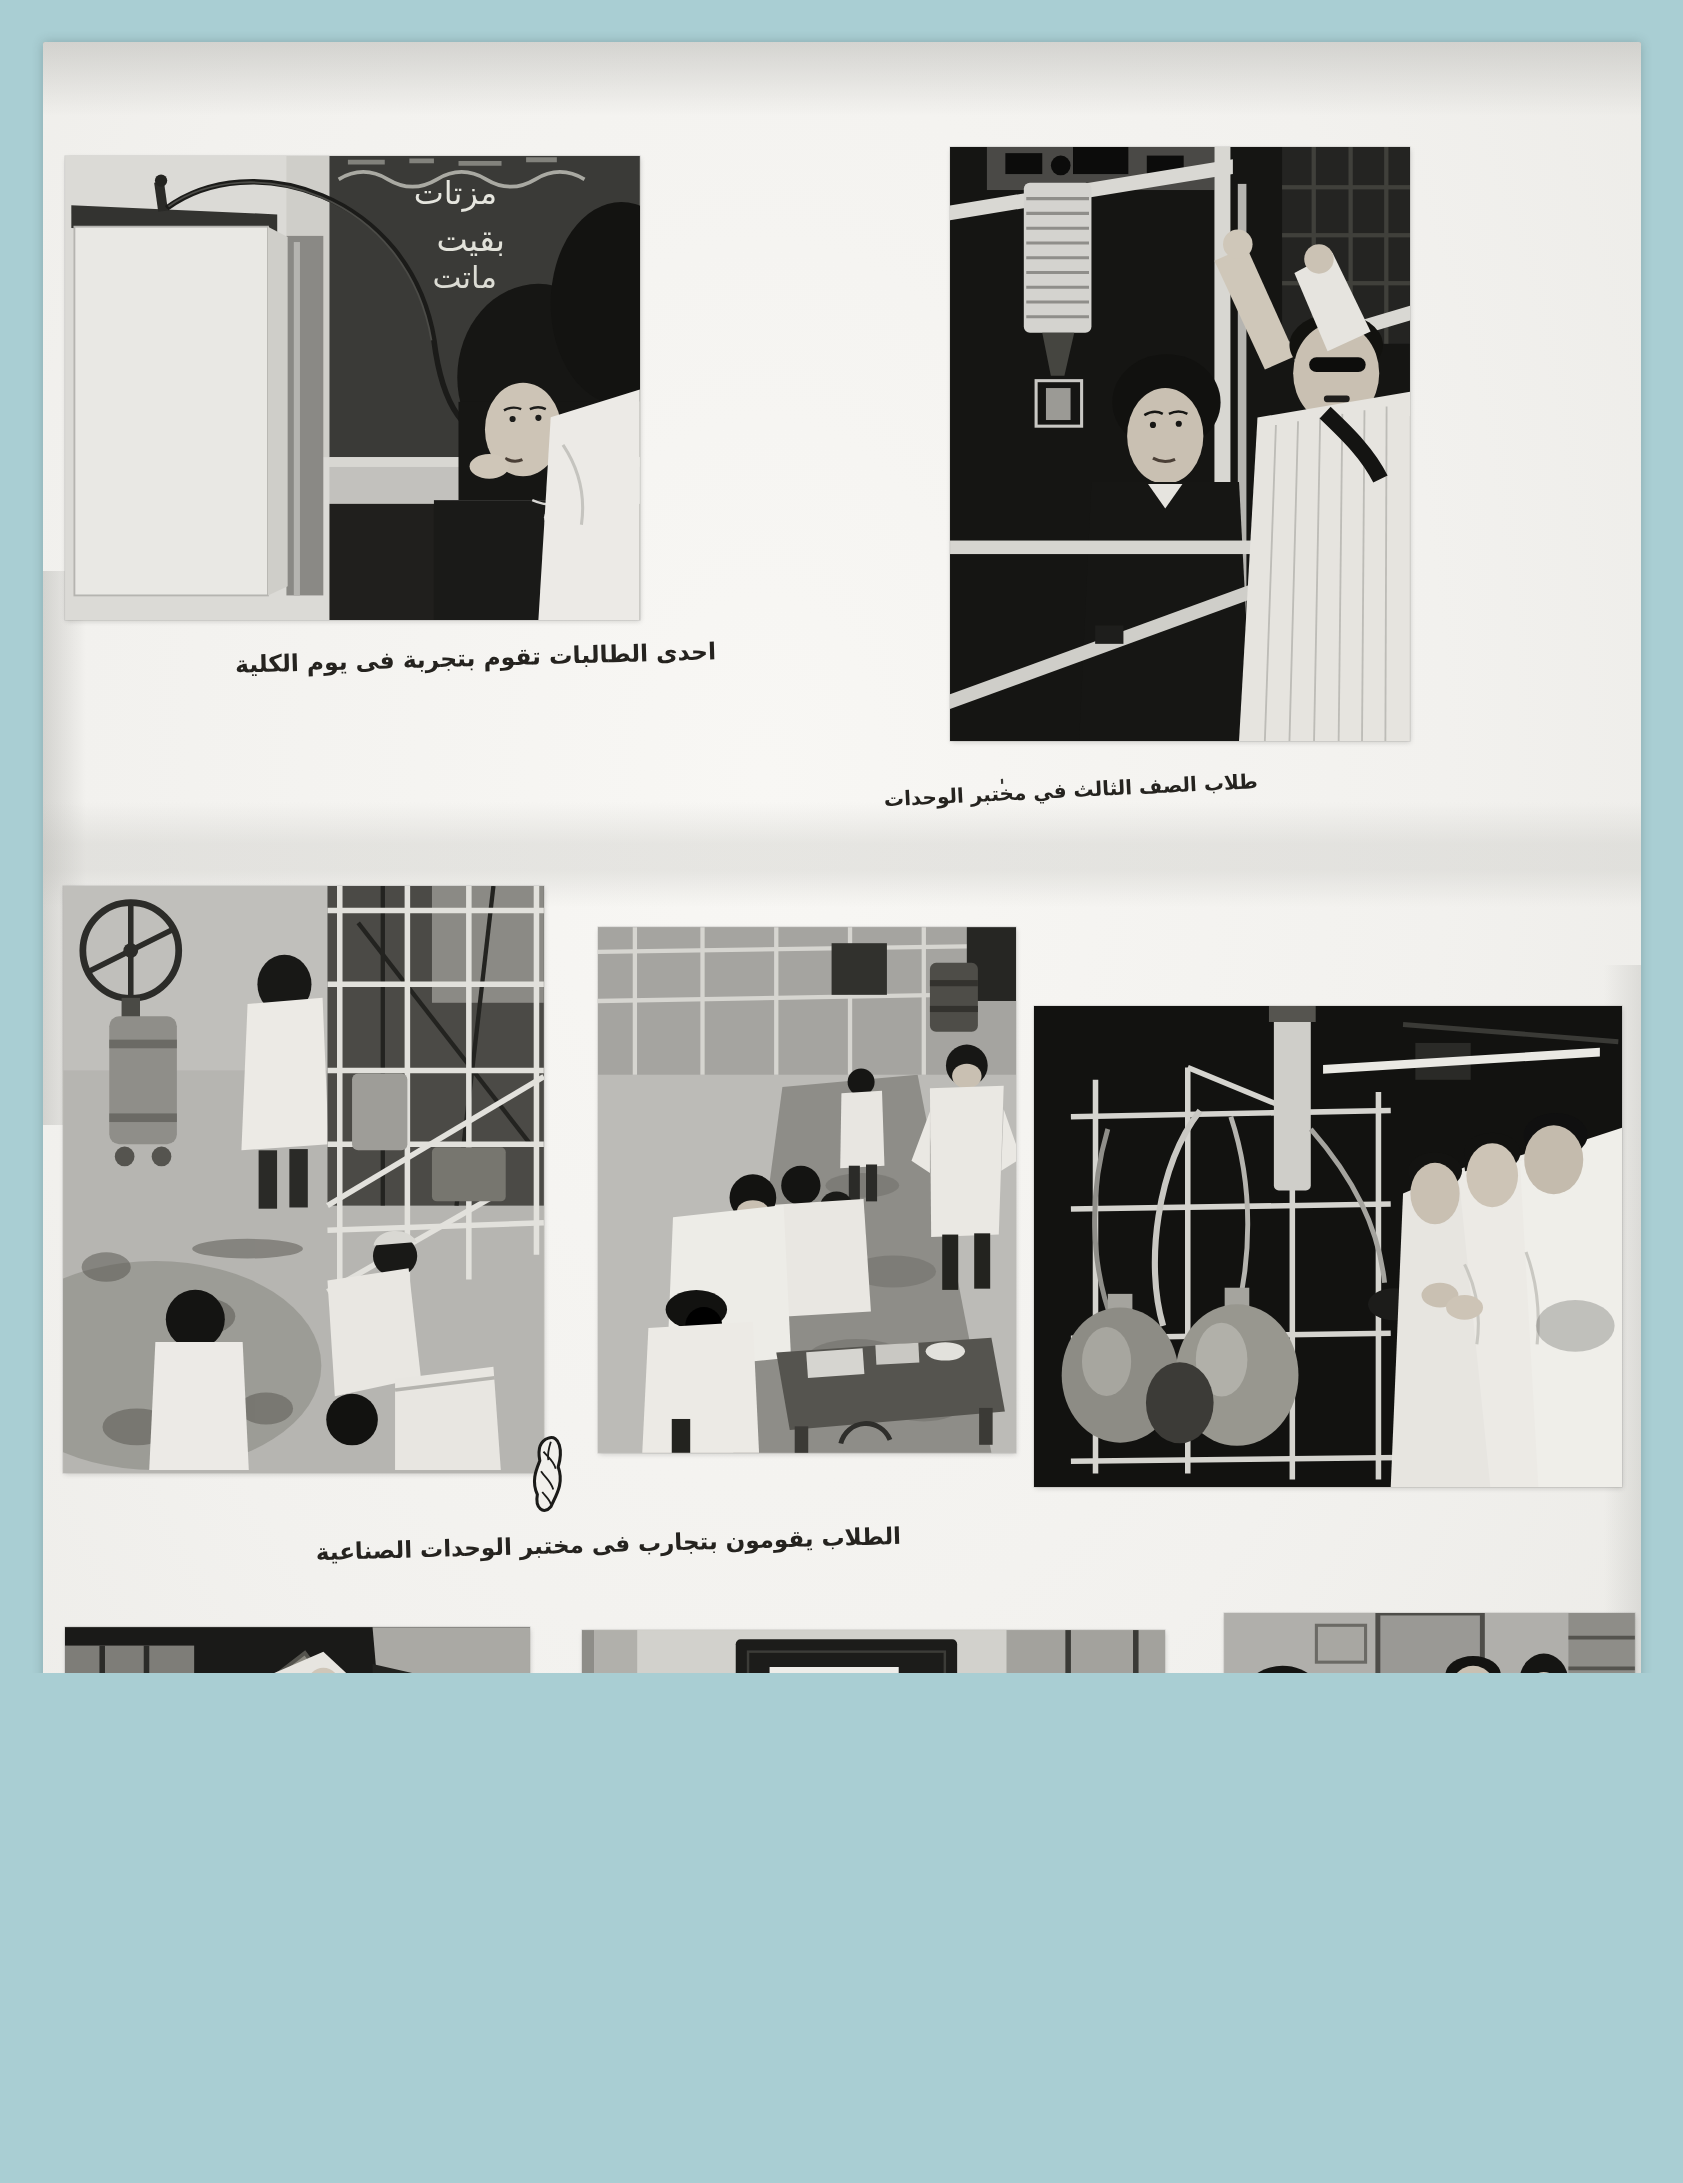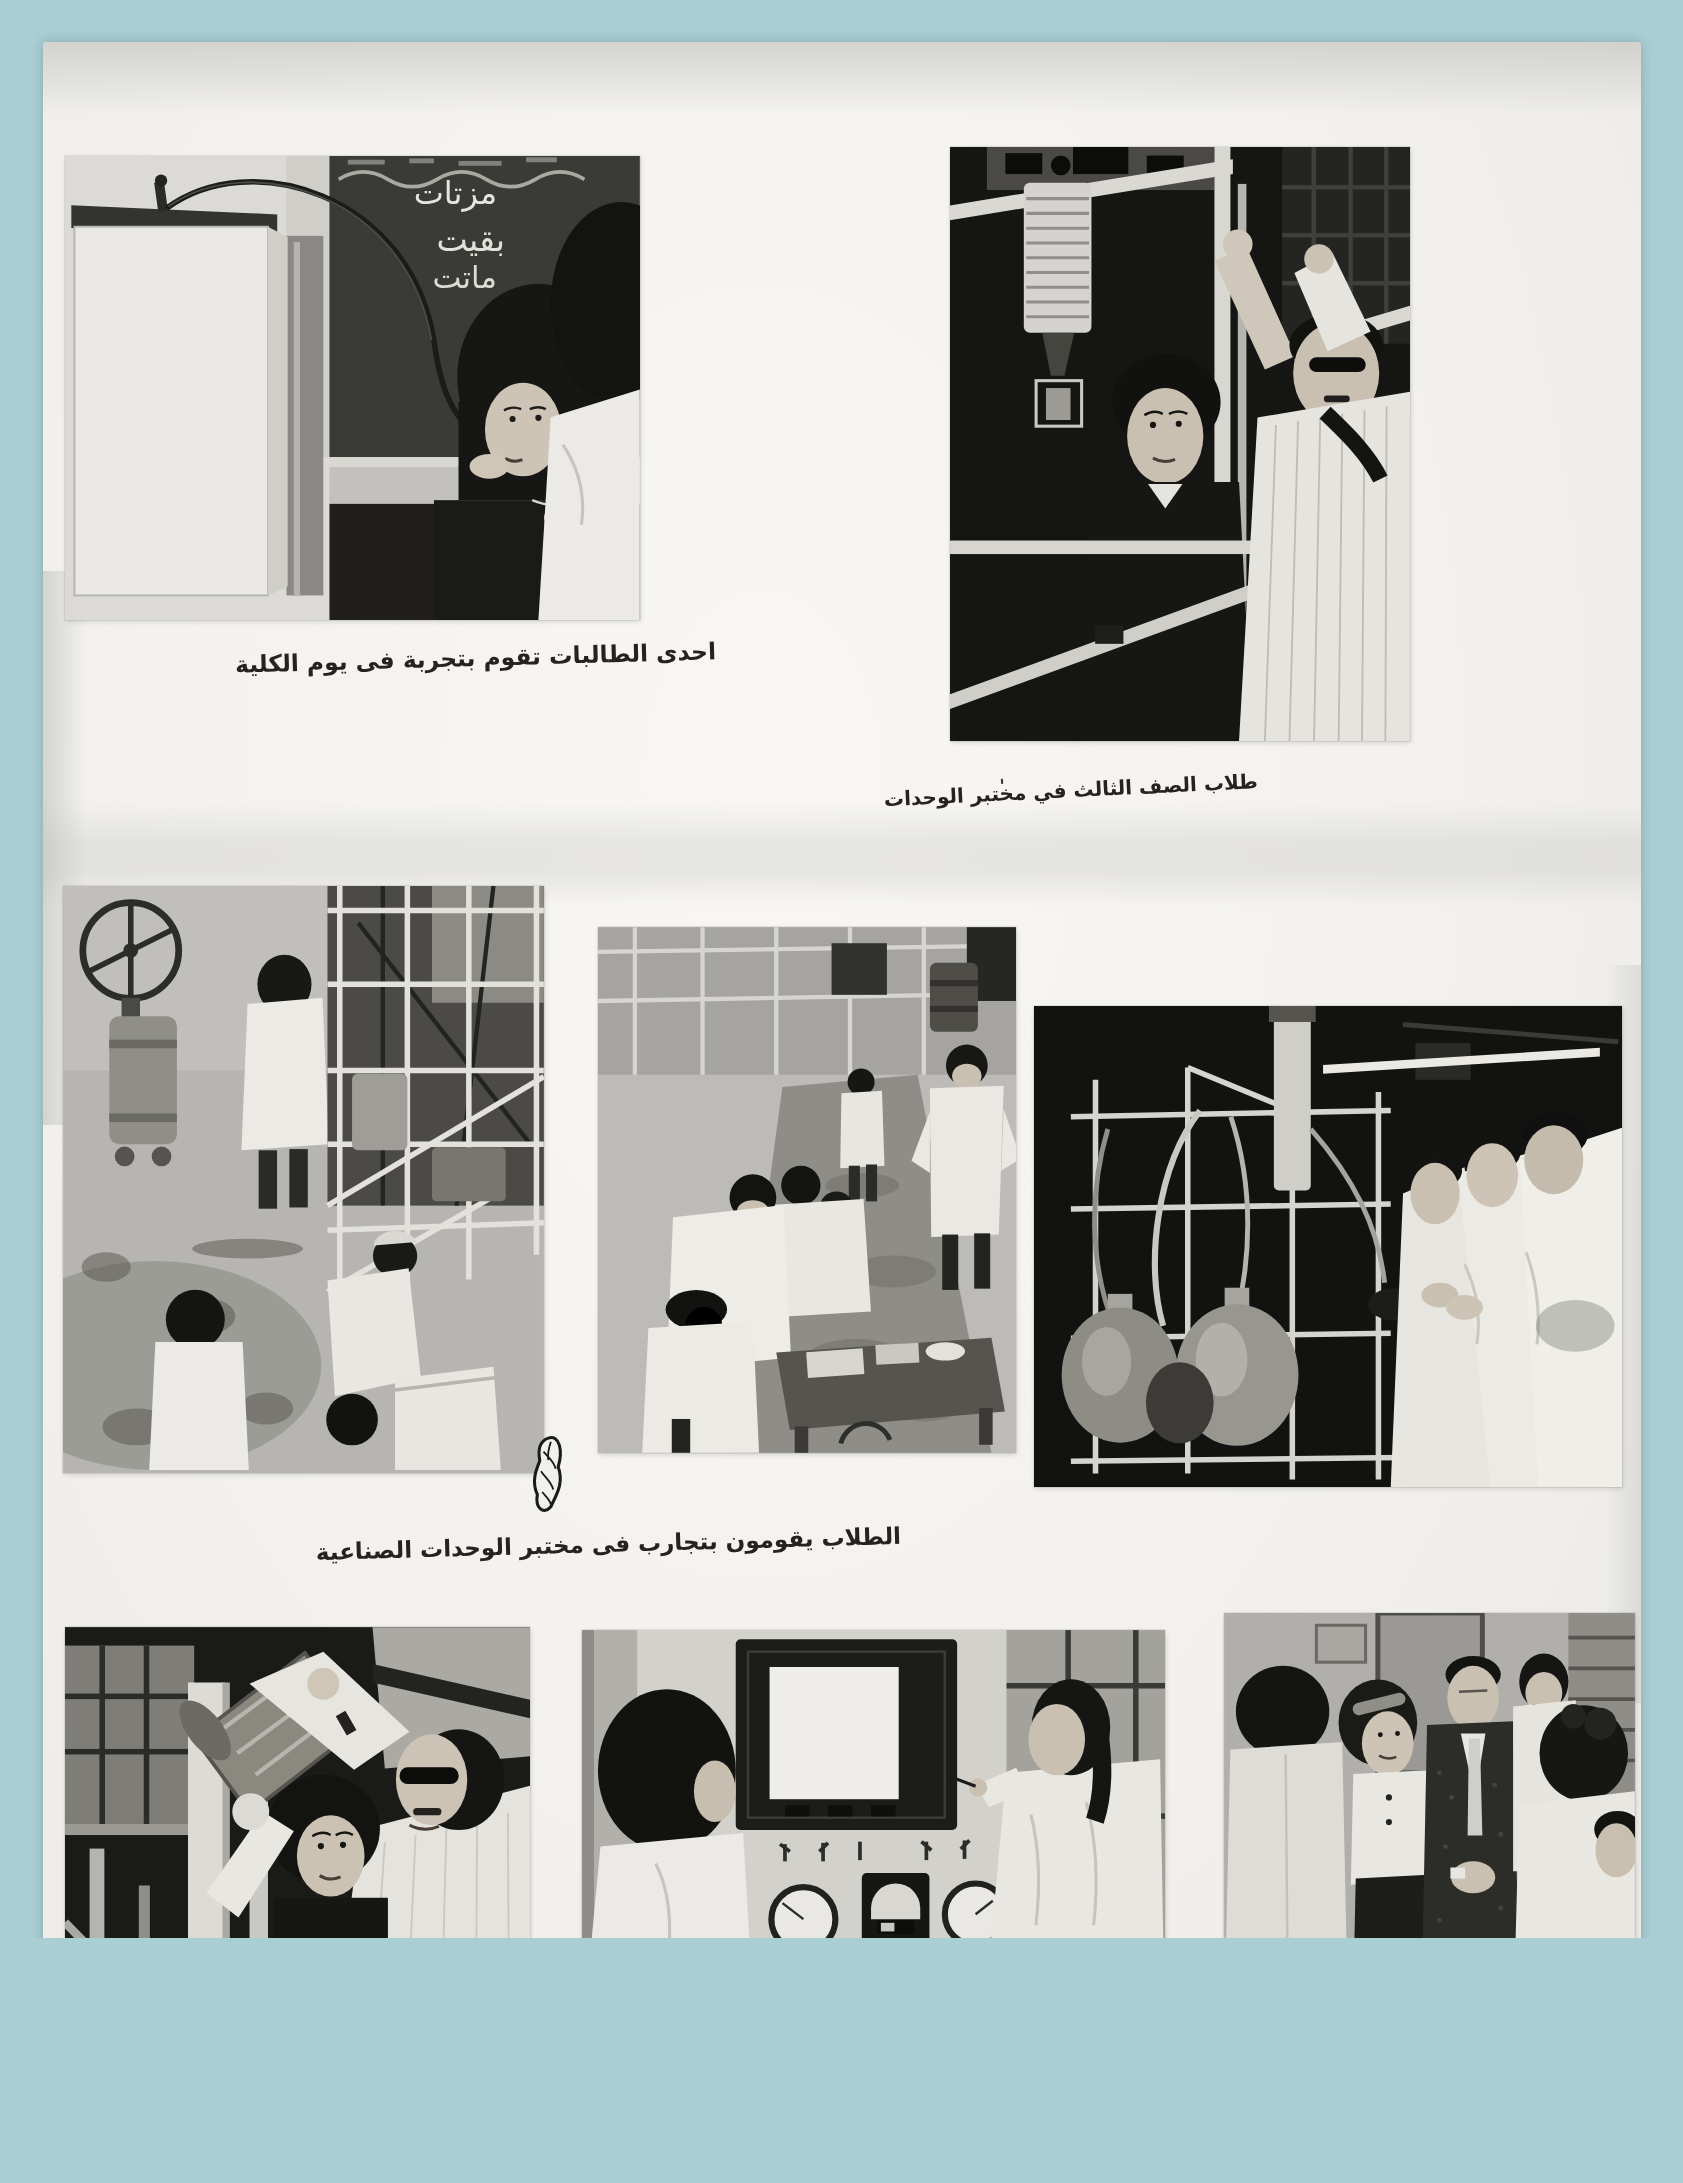--- a/index.html
+++ b/index.html
@@ -1,16 +1,16 @@
 <!DOCTYPE html>
 <html lang="ar" style="font-size:9.8px"><head>
 <meta charset="utf-8">
 <style>
   html,body{margin:0;padding:0;background:#a9ced3;}
-  #screen{position:relative;width:1684px;height:1938px;background:#a9ced3;overflow:hidden;
+  #screen{position:relative;width:1684px;height:1673px;background:#a9ced3;overflow:hidden;
           font-family:"DejaVu Sans",sans-serif;}
   .paper{position:absolute;left:43px;top:42px;width:1598px;height:2098px;border-radius:2.5px;
          background:radial-gradient(ellipse at 45% 35%, #f8f7f4 0%, #f2f1ee 55%, #eae9e5 100%);
          box-shadow:0 0 11px rgba(40,60,60,.25);}
   .paper-shade{position:absolute;pointer-events:none;}
   .shade-top{left:0;top:0;width:100%;height:74px;
          background:linear-gradient(180deg, rgba(186,186,182,.55), rgba(186,186,182,0));}
   .shade-left{left:0;top:529px;width:43px;height:554px;
          background:linear-gradient(90deg, rgba(182,182,178,.5), rgba(182,182,178,0));}
   .shade-band{left:0;top:760px;width:100%;height:105px;

